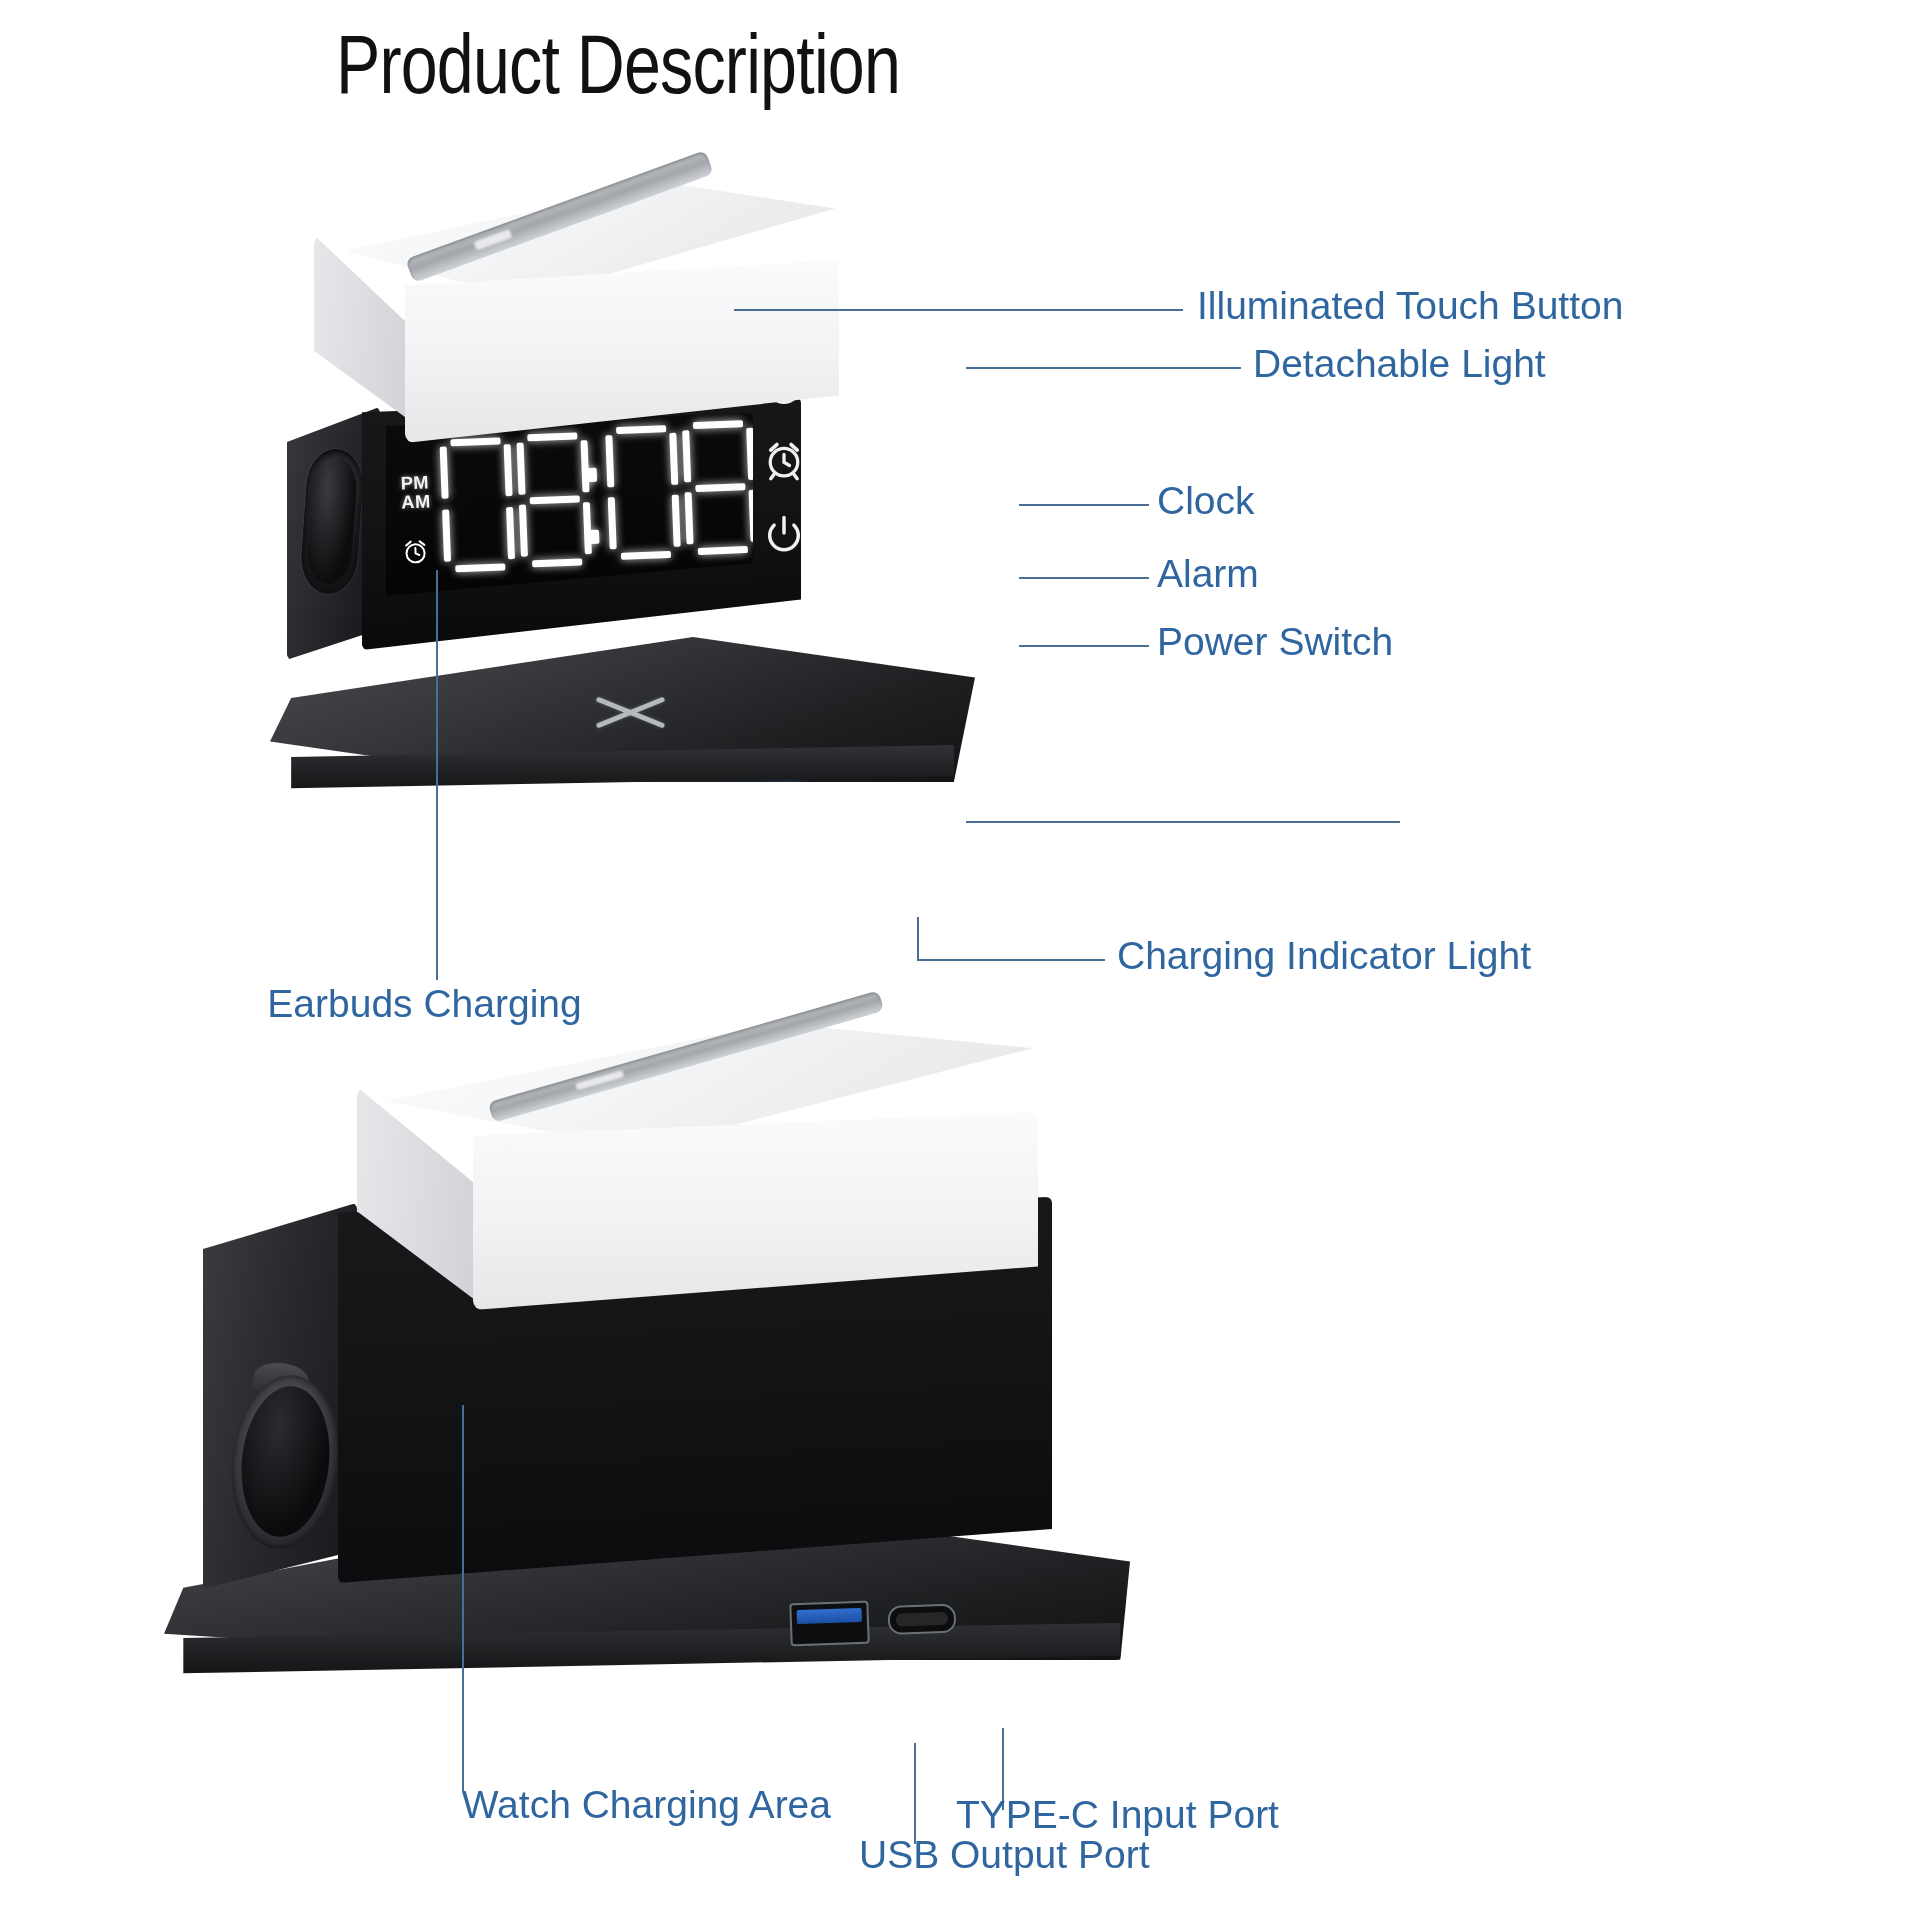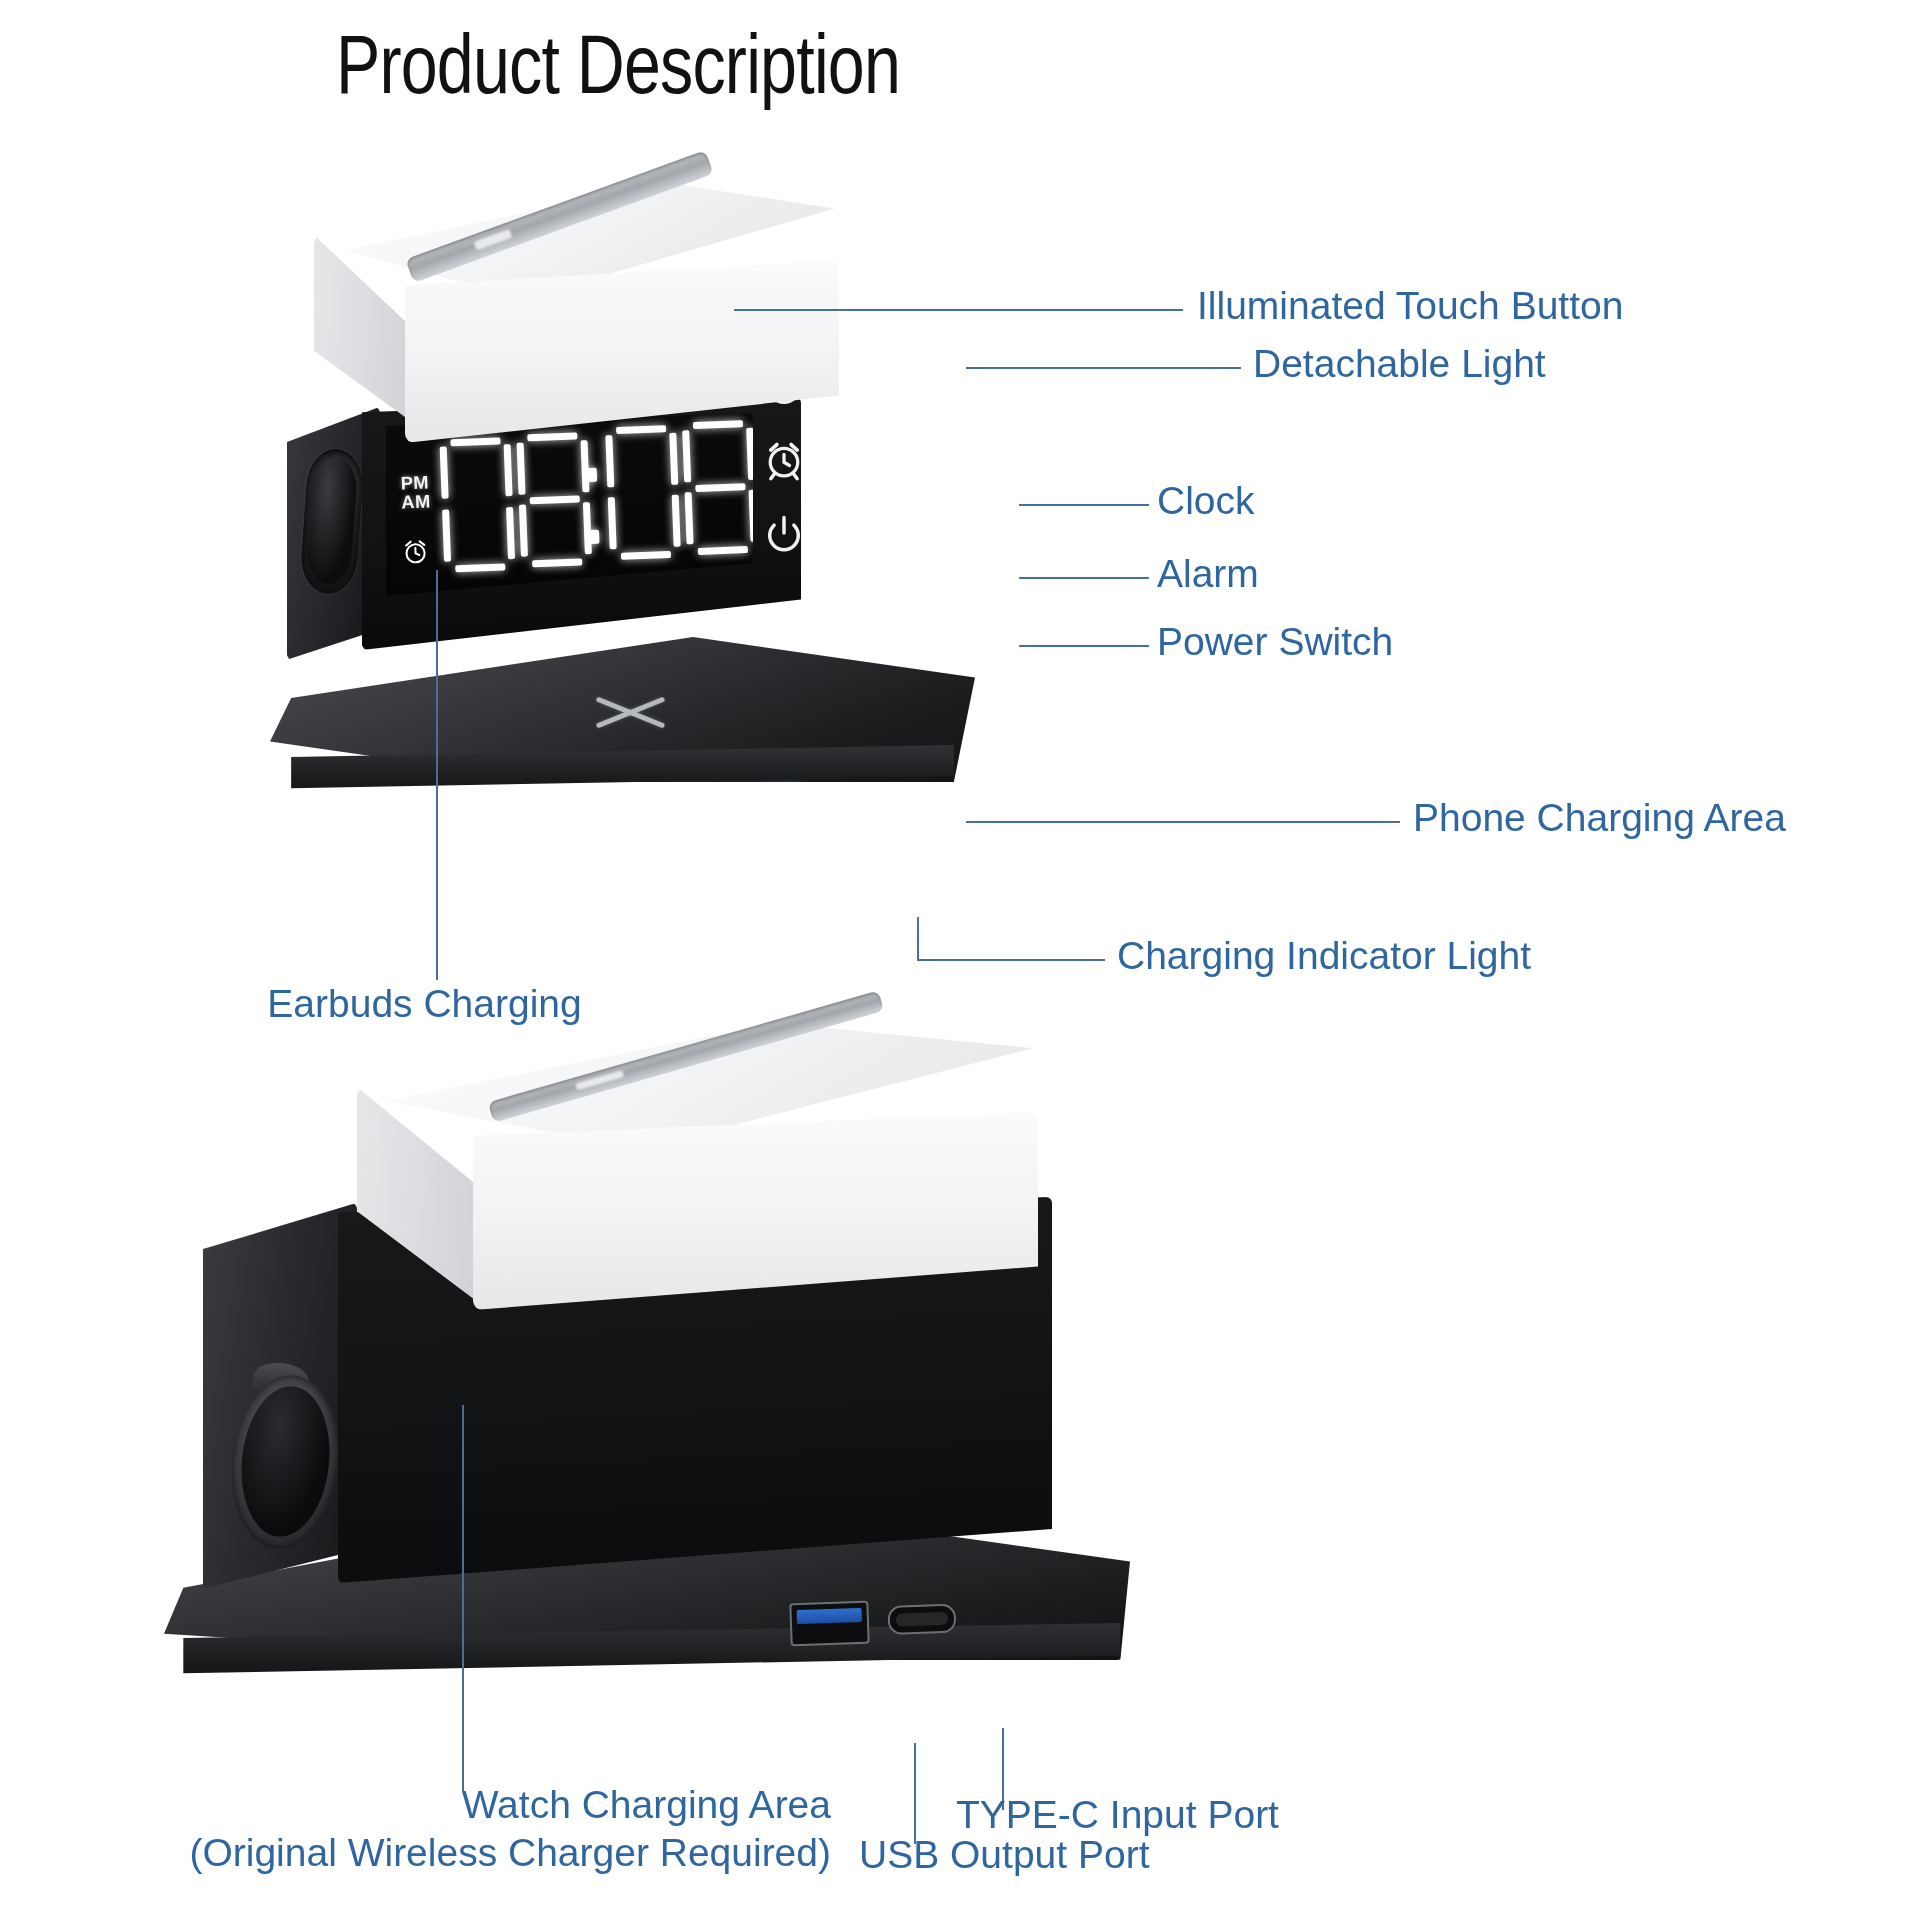--- a/index.html
+++ b/index.html
@@ -358,21 +358,20 @@
   <div class="abs lead" style="left:1019px;top:504px;width:130px;"></div>
   <div class="abs callout" style="left:1157px;top:478px;">Clock</div>
 
   <div class="abs lead" style="left:1019px;top:577px;width:130px;"></div>
   <div class="abs callout" style="left:1157px;top:551px;">Alarm</div>
 
   <div class="abs lead" style="left:1019px;top:645px;width:130px;"></div>
   <div class="abs callout" style="left:1157px;top:619px;">Power Switch</div>
 
   <div class="abs lead" style="left:966px;top:821px;width:434px;"></div>
-  <div class="abs callout" style="left:1413px;top:795px;">Phone Charging Area</div>
 
   <div class="abs leadv" style="left:917px;top:917px;height:43px;"></div>
   <div class="abs lead" style="left:917px;top:959px;width:188px;"></div>
   <div class="abs callout" style="left:1117px;top:933px;">Charging Indicator Light</div>
 
   <div class="abs leadv" style="left:436px;top:570px;height:410px;"></div>
   <div class="abs callout ctr" style="left:212px;top:980px;width:425px;line-height:1.22;">
     <div>Earbuds Charging</div>
   </div>
 
@@ -403,21 +402,20 @@
       <div class="topface" style="left:77px;top:0;width:676px;height:126px;clip-path:polygon(4% 62%, 62% 0%, 100% 20%, 42% 100%);"></div>
       <div class="sideface" style="left:77px;top:64px;width:130px;height:222px;clip-path:polygon(0% 0%, 100% 48%, 100% 100%, 0% 56%);"></div>
       <div class="frontface" style="left:193px;top:89px;width:565px;height:198px;clip-path:polygon(0% 12%, 100% 0%, 100% 78%, 0% 100%);"></div>
       <div class="touchstrip" style="left:203px;top:23px;width:406px;height:21px;transform:rotate(-16deg);"></div>
     </div>
   </div>
 
   <div class="abs leadv" style="left:462px;top:1405px;height:386px;"></div>
   <div class="abs callout ctr" style="left:97px;top:1781px;width:734px;line-height:1.24;text-align:right;">
     <div>Watch Charging Area</div>
-    <div>(Original Wireless Charger Required)</div>
   </div>
 
   <div class="abs leadv" style="left:914px;top:1743px;height:101px;"></div>
   <div class="abs callout" style="left:859px;top:1832px;">USB Output Port</div>
 
   <div class="abs leadv" style="left:1002px;top:1728px;height:82px;"></div>
   <div class="abs callout" style="left:956px;top:1792px;">TYPE-C Input Port</div>
 
 </div>
 

